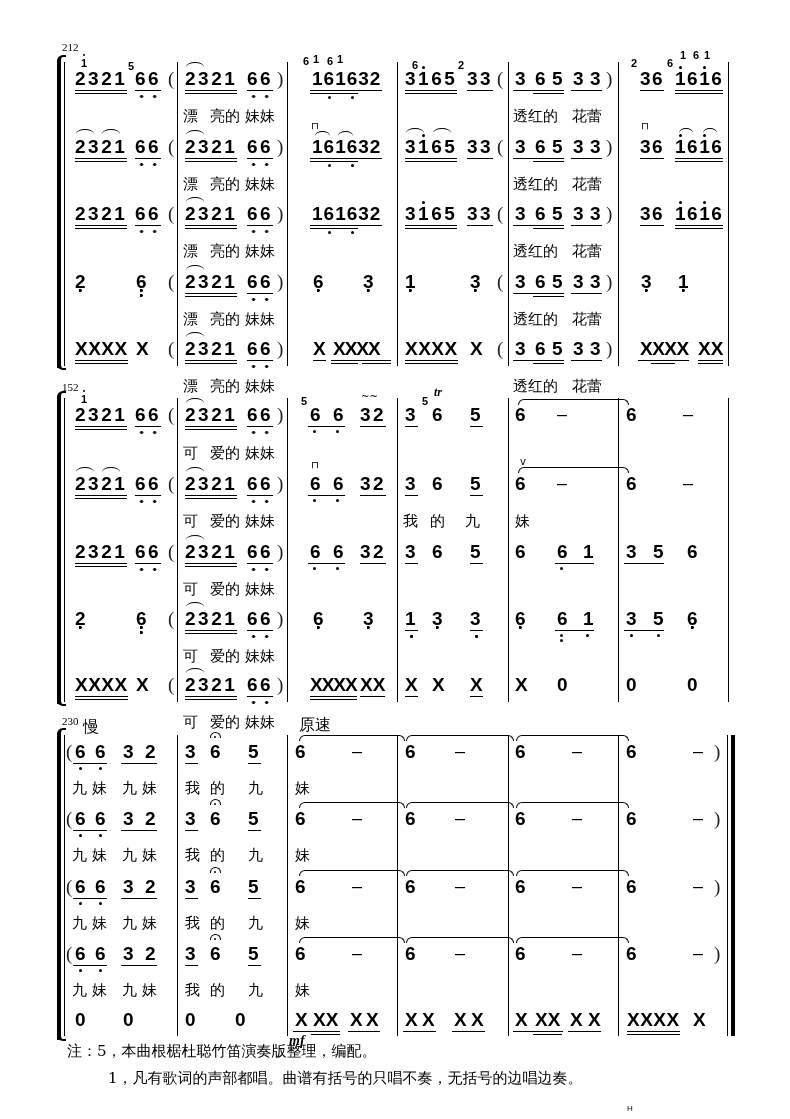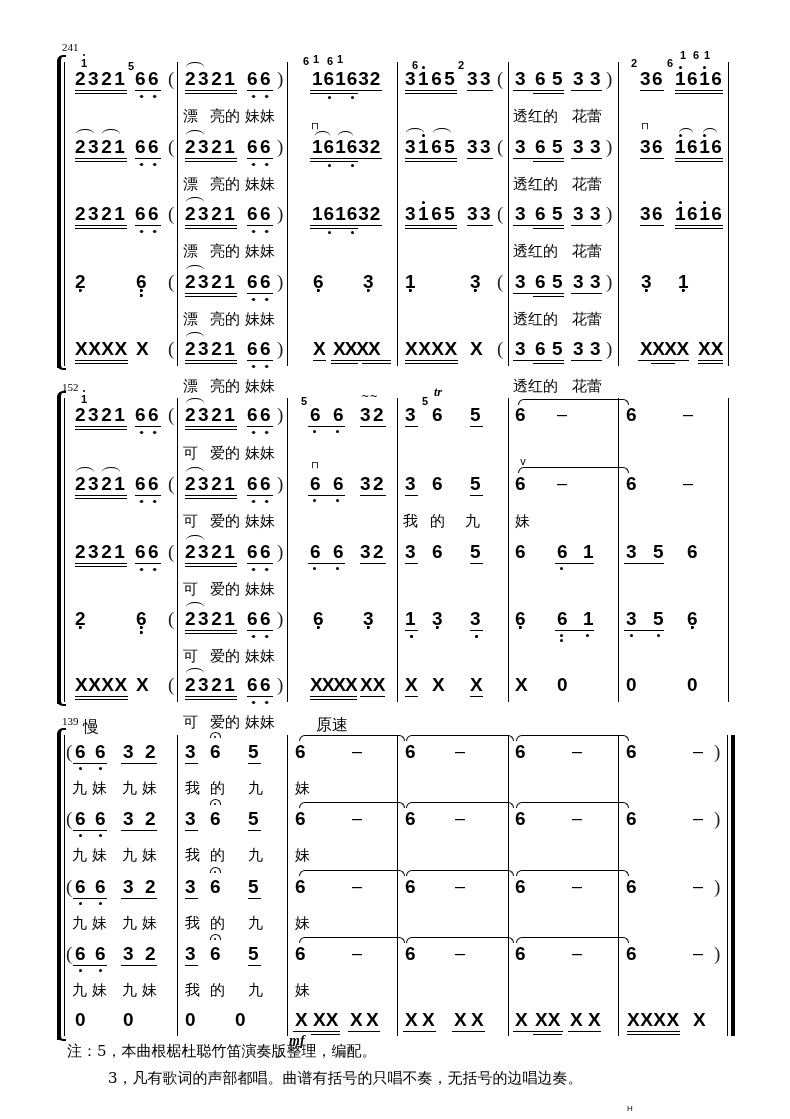--- a/index.html
+++ b/index.html
@@ -44,21 +44,21 @@
 </head>
 <body>
 
 <div id="page">
 
 <div>
 <i class="br" style="top:60px;height:308px"></i>
 <i class="br2" style="top:62px;height:304px"></i>
 <i class="bh" style="top:55px"></i>
 <i class="bb" style="top:364px"></i>
-<span class="mn" style="left:62px;top:42px">241</span>
+<span class="mn" style="left:62px;top:42px">212</span>
 <i class="bl" style="left:177px;top:62px;height:304px"></i>
 <i class="bl" style="left:287px;top:62px;height:304px"></i>
 <i class="bl" style="left:397px;top:62px;height:304px"></i>
 <i class="bl" style="left:508px;top:62px;height:304px"></i>
 <i class="bl" style="left:618px;top:62px;height:304px"></i>
 <i class="bl" style="left:728px;top:62px;height:304px"></i>
 
 <div>
 <span class="gr" style="left:81px;top:58px">1</span>
 <i class="dts" style="left:83px;top:54px"></i>
@@ -426,23 +426,23 @@
 <span class="ly" style="left:210px;top:714px">爱的</span>
 <span class="ly" style="left:245px;top:714px">妹妹</span>
 </div>
 </div>
 
 <div>
 <i class="br" style="top:733px;height:307px"></i>
 <i class="br2" style="top:735px;height:301px"></i>
 <i class="bh" style="top:728px"></i>
 <i class="bb" style="top:1035px"></i>
-<span class="mn" style="left:62px;top:716px">139</span>
+<span class="mn" style="left:62px;top:716px">230</span>
 <span class="tp" style="left:83px;top:719px">慢</span>
-<span class="tp" style="left:316px;top:717px">原速</span>
+<span class="tp" style="left:299px;top:717px">原速</span>
 <i class="bl" style="left:177px;top:735px;height:301px"></i>
 <i class="bl" style="left:287px;top:735px;height:301px"></i>
 <i class="bl" style="left:397px;top:735px;height:301px"></i>
 <i class="bl" style="left:508px;top:735px;height:301px"></i>
 <i class="bl" style="left:618px;top:735px;height:301px"></i>
 <i class="bl" style="left:727px;top:735px;height:301px"></i>
 <i class="blk" style="left:731px;top:735px;height:301px"></i>
 
 <div>
 <span class="pr" style="left:66px;top:742px">(</span>
@@ -617,18 +617,18 @@
 <span class="n nx" style="left:570px;top:1010px">X</span>
 <span class="n nx" style="left:588px;top:1010px">X</span>
 <i class="bm" style="left:568px;top:1031px;width:33px"></i>
 <span class="n nx u2" style="left:627px;top:1010px">XXXX</span>
 <span class="n nx" style="left:693px;top:1010px">X</span>
 </div>
 </div>
 
 <div>
 <span class="ft" style="left:67px;top:1043px">注：5，本曲根椐杜聪竹笛演奏版整理，编配。</span>
-<span class="ft" style="left:108px;top:1070px">3，凡有歌词的声部都唱。曲谱有括号的只唱不奏，无括号的边唱边奏。</span>
+<span class="ft" style="left:108px;top:1070px">1，凡有歌词的声部都唱。曲谱有括号的只唱不奏，无括号的边唱边奏。</span>
 <span class="mf" style="left:289px;top:1034px">mf</span>
 <span class="cm" style="left:627px;top:1105px">H</span>
 </div>
 
 </div>
 
 </body></html>

